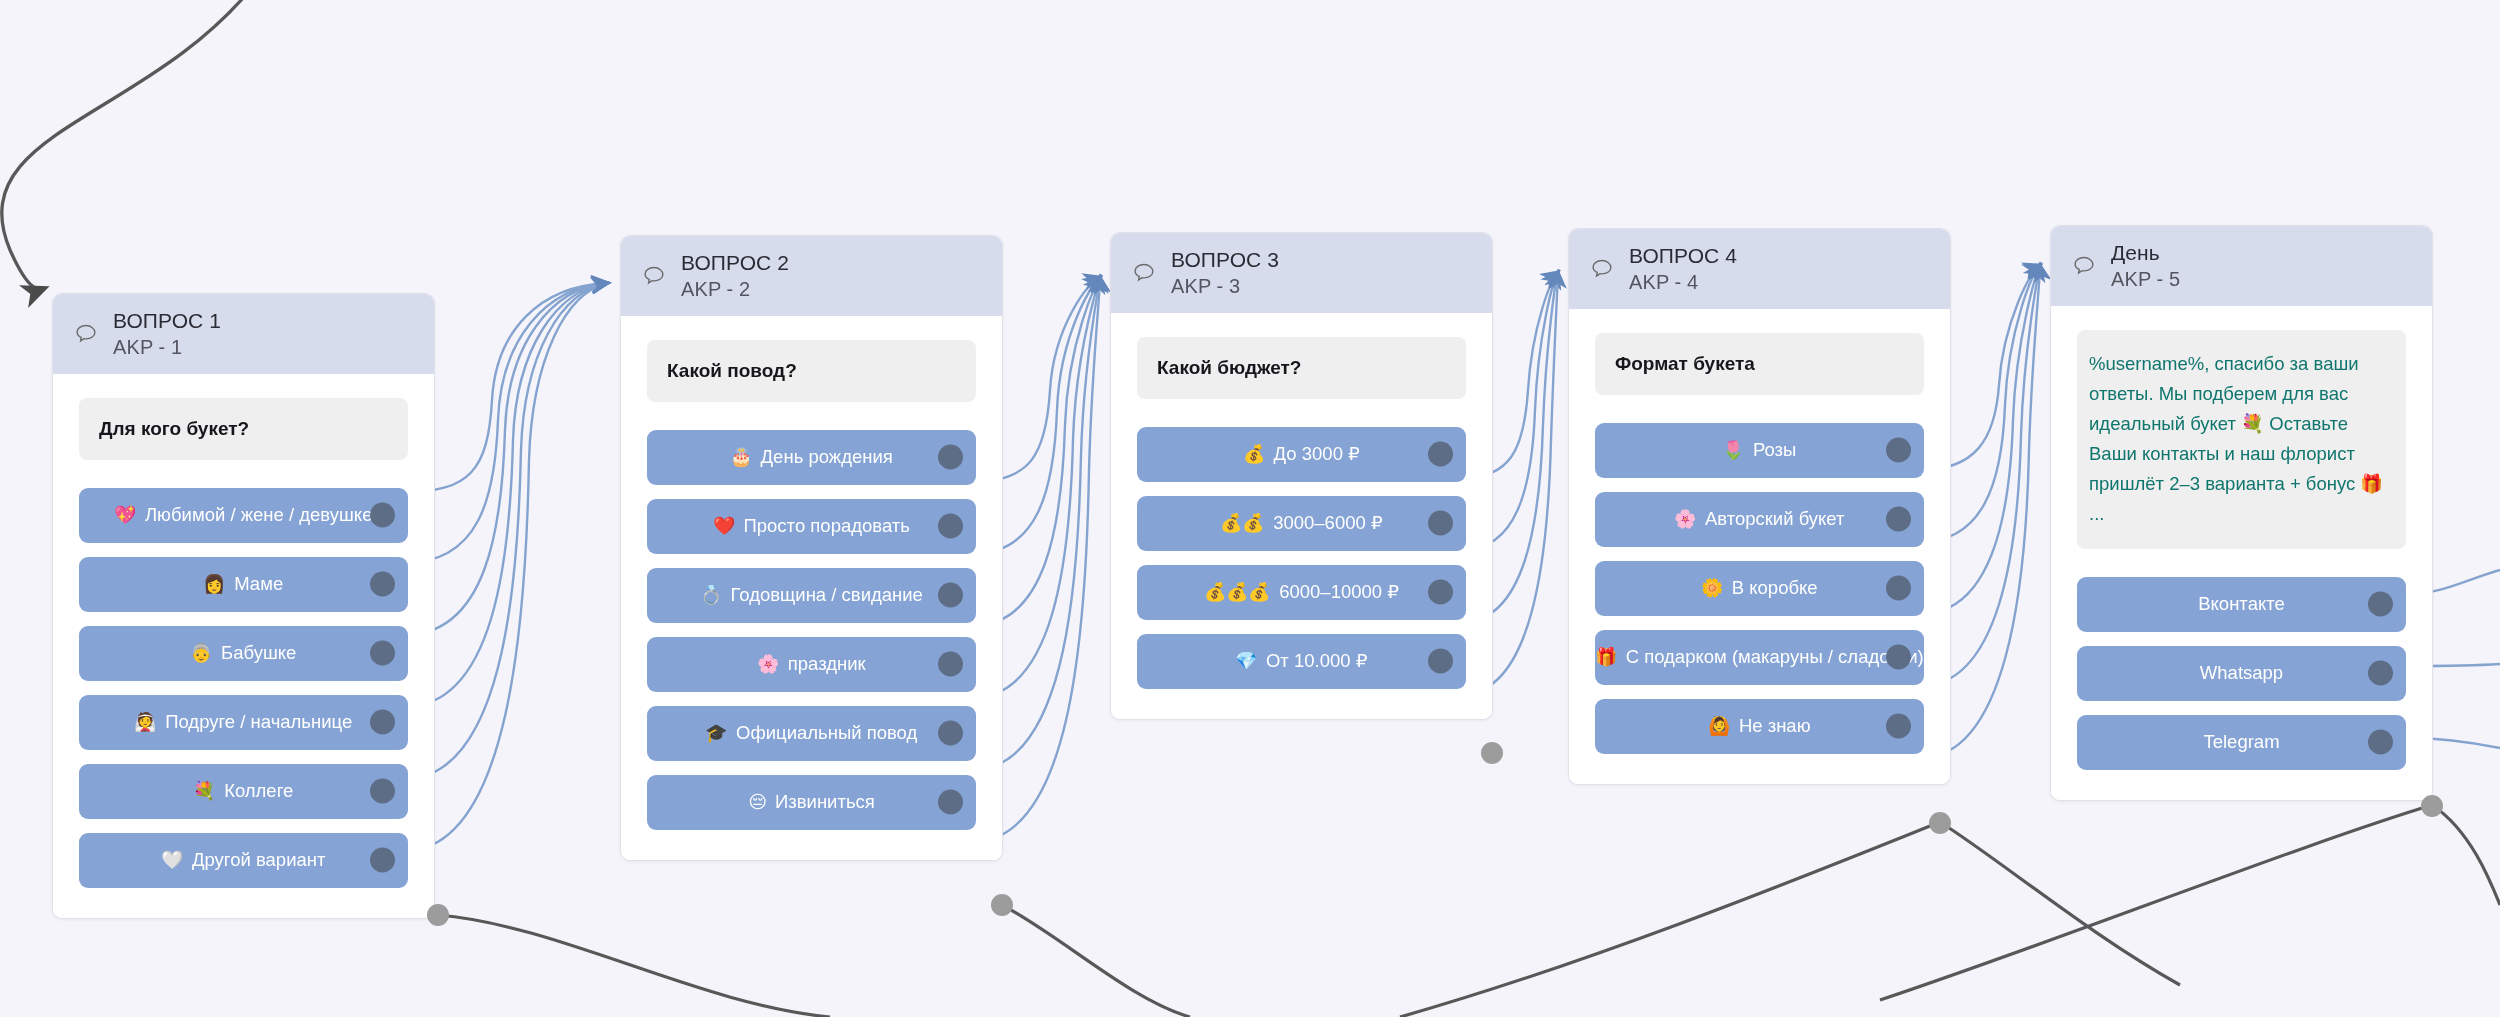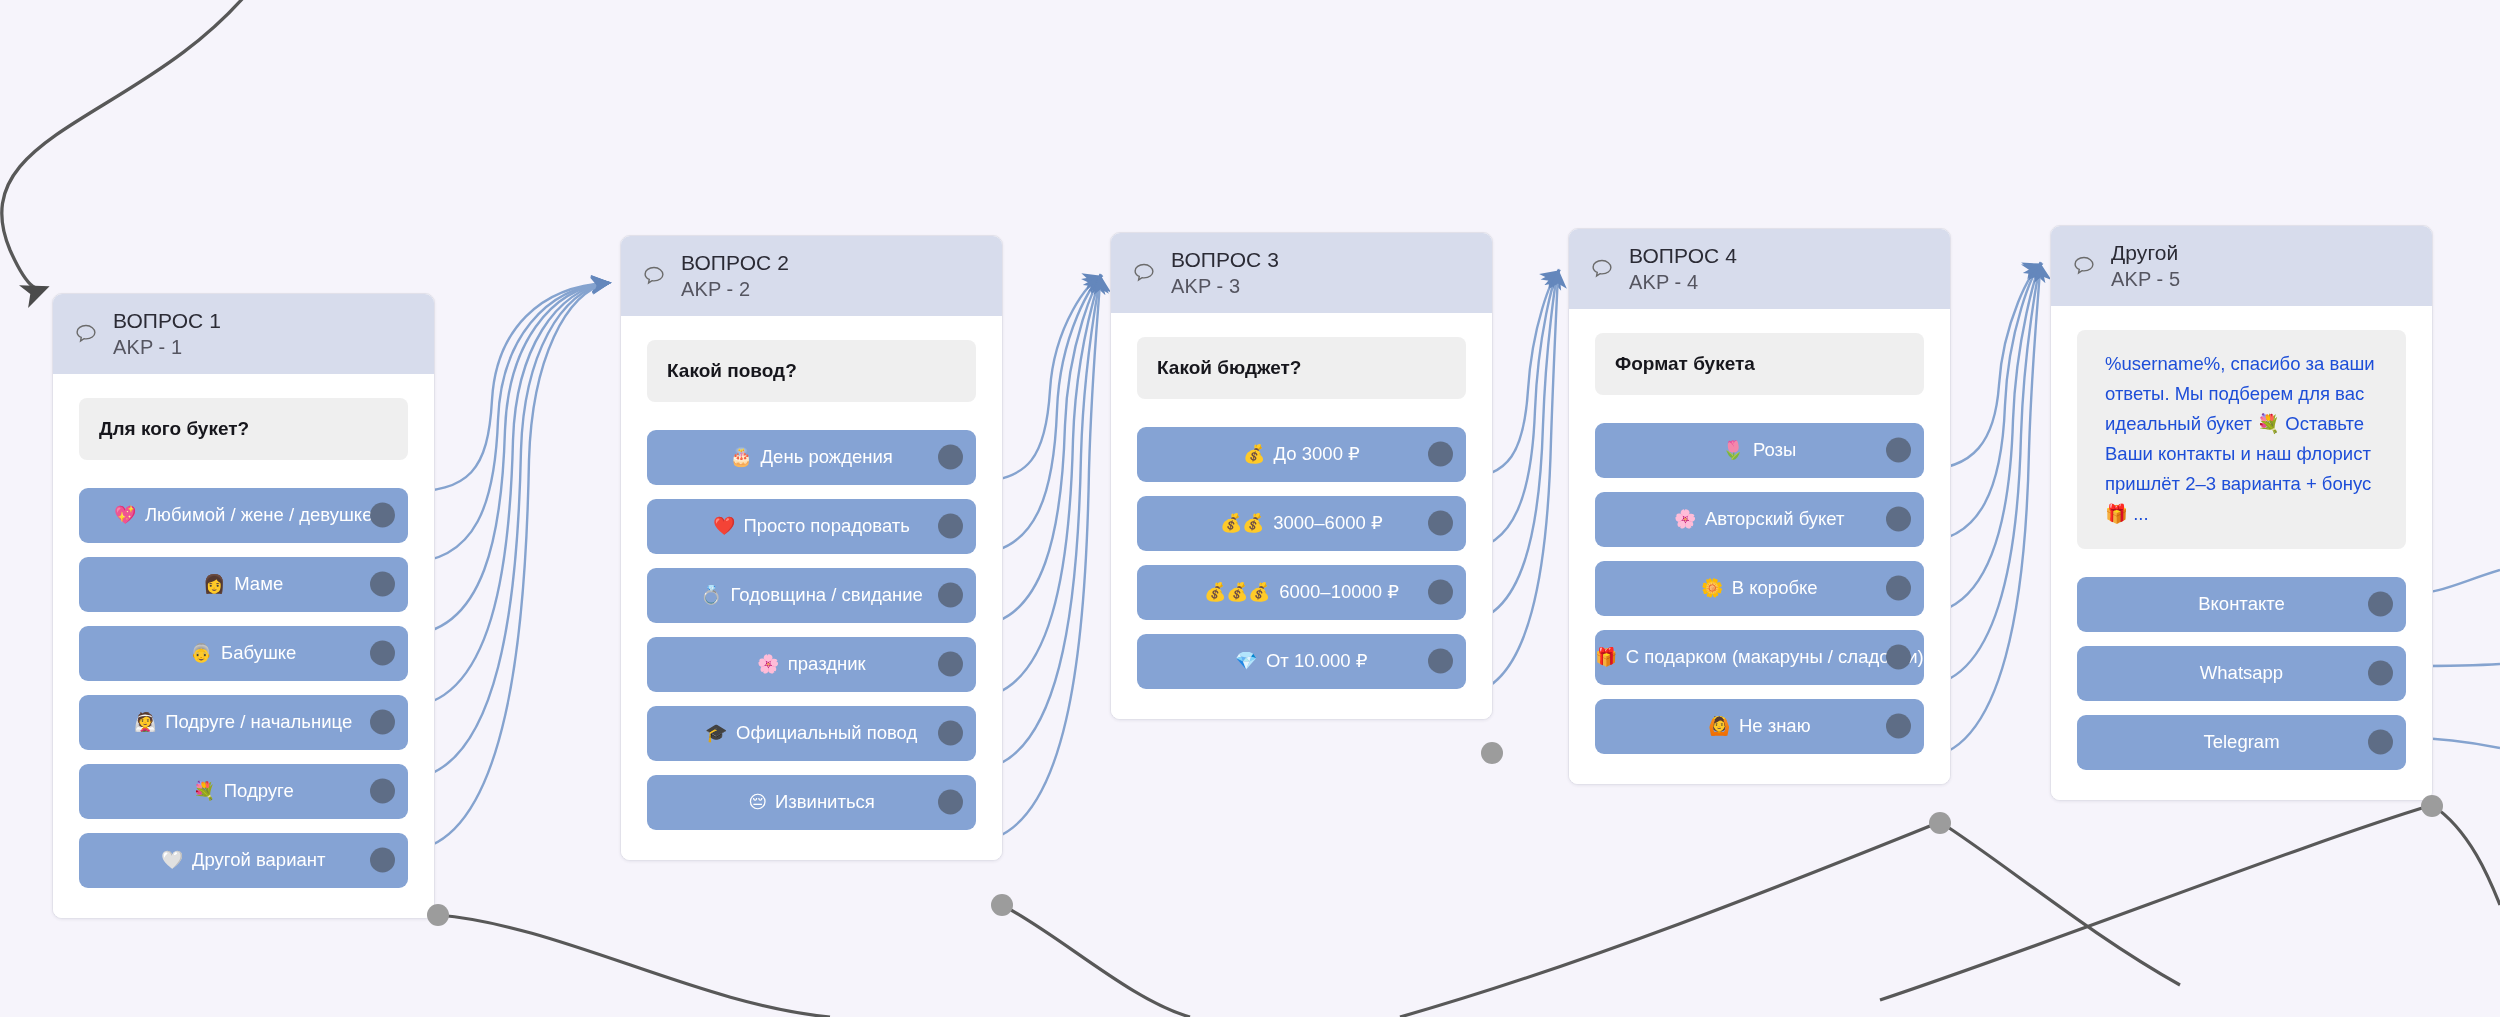--- a/index.html
+++ b/index.html
@@ -55,22 +55,22 @@
     font-size: 19px;
     font-weight: bold;
     color: #16161c;
     margin-bottom: 28px;
     line-height: 1.45;
   }
   .prompt-box.answer {
     font-weight: normal;
     font-size: 18.5px;
     line-height: 1.62;
-    color: #1d4ed8;
-    padding: 19px 20px 20px 28px;
+    color: #0f766e;
+    padding: 19px 20px 20px 12px;
   }
   .btn-list { display: flex; flex-direction: column; gap: 14px; }
   .opt-btn {
     position: relative;
     background: #85a3d4;
     border-radius: 9px;
     height: 55px;
     display: flex;
     align-items: center;
     justify-content: center;
@@ -193,21 +193,21 @@
             <span>Бабушке</span>
             <span class="handle"></span>
           </div>
         <div class="opt-btn">
             <span class="emoji">👰</span>
             <span>Подруге / начальнице</span>
             <span class="handle"></span>
           </div>
         <div class="opt-btn">
             <span class="emoji">💐</span>
-            <span>Подруге</span>
+            <span>Коллеге</span>
             <span class="handle"></span>
           </div>
         <div class="opt-btn">
             <span class="emoji">🤍</span>
             <span>Другой вариант</span>
             <span class="handle"></span>
           </div>
       </div>
     </div>
   </div>
@@ -341,21 +341,21 @@
     </div>
   </div>
   <div class="src-handle" style="left:1929px; top:812px;"></div>
 
   <div class="node" style="left:2050px; top:225px;">
     <div class="node-header">
       <svg class="bubble-icon" viewBox="0 0 24 24">
         <path d="M12 4.2c-4.6 0-8.2 2.6-8.2 5.9 0 2.1 1.5 4 3.8 5.1l-.6 3.2 3.2-2.1c.6.1 1.2.2 1.8.2 4.6 0 8.2-2.6 8.2-5.9S16.6 4.2 12 4.2z" fill="none" stroke="#6b6b6b" stroke-width="1.3"></path>
       </svg>
       <div class="header-text">
-        <span class="header-title">Другой</span>
+        <span class="header-title">День</span>
         <span class="header-sub">AKP - 5</span>
       </div>
     </div>
     <div class="node-body">
       <div class="prompt-box answer">%username%, спасибо за ваши ответы. Мы подберем для вас идеальный букет 💐 Оставьте Ваши контакты и наш флорист пришлёт 2–3 варианта + бонус 🎁 ...</div>
       <div class="btn-list">
         <div class="opt-btn">
             <span>Вконтакте</span>
             <span class="handle"></span>
           </div>

